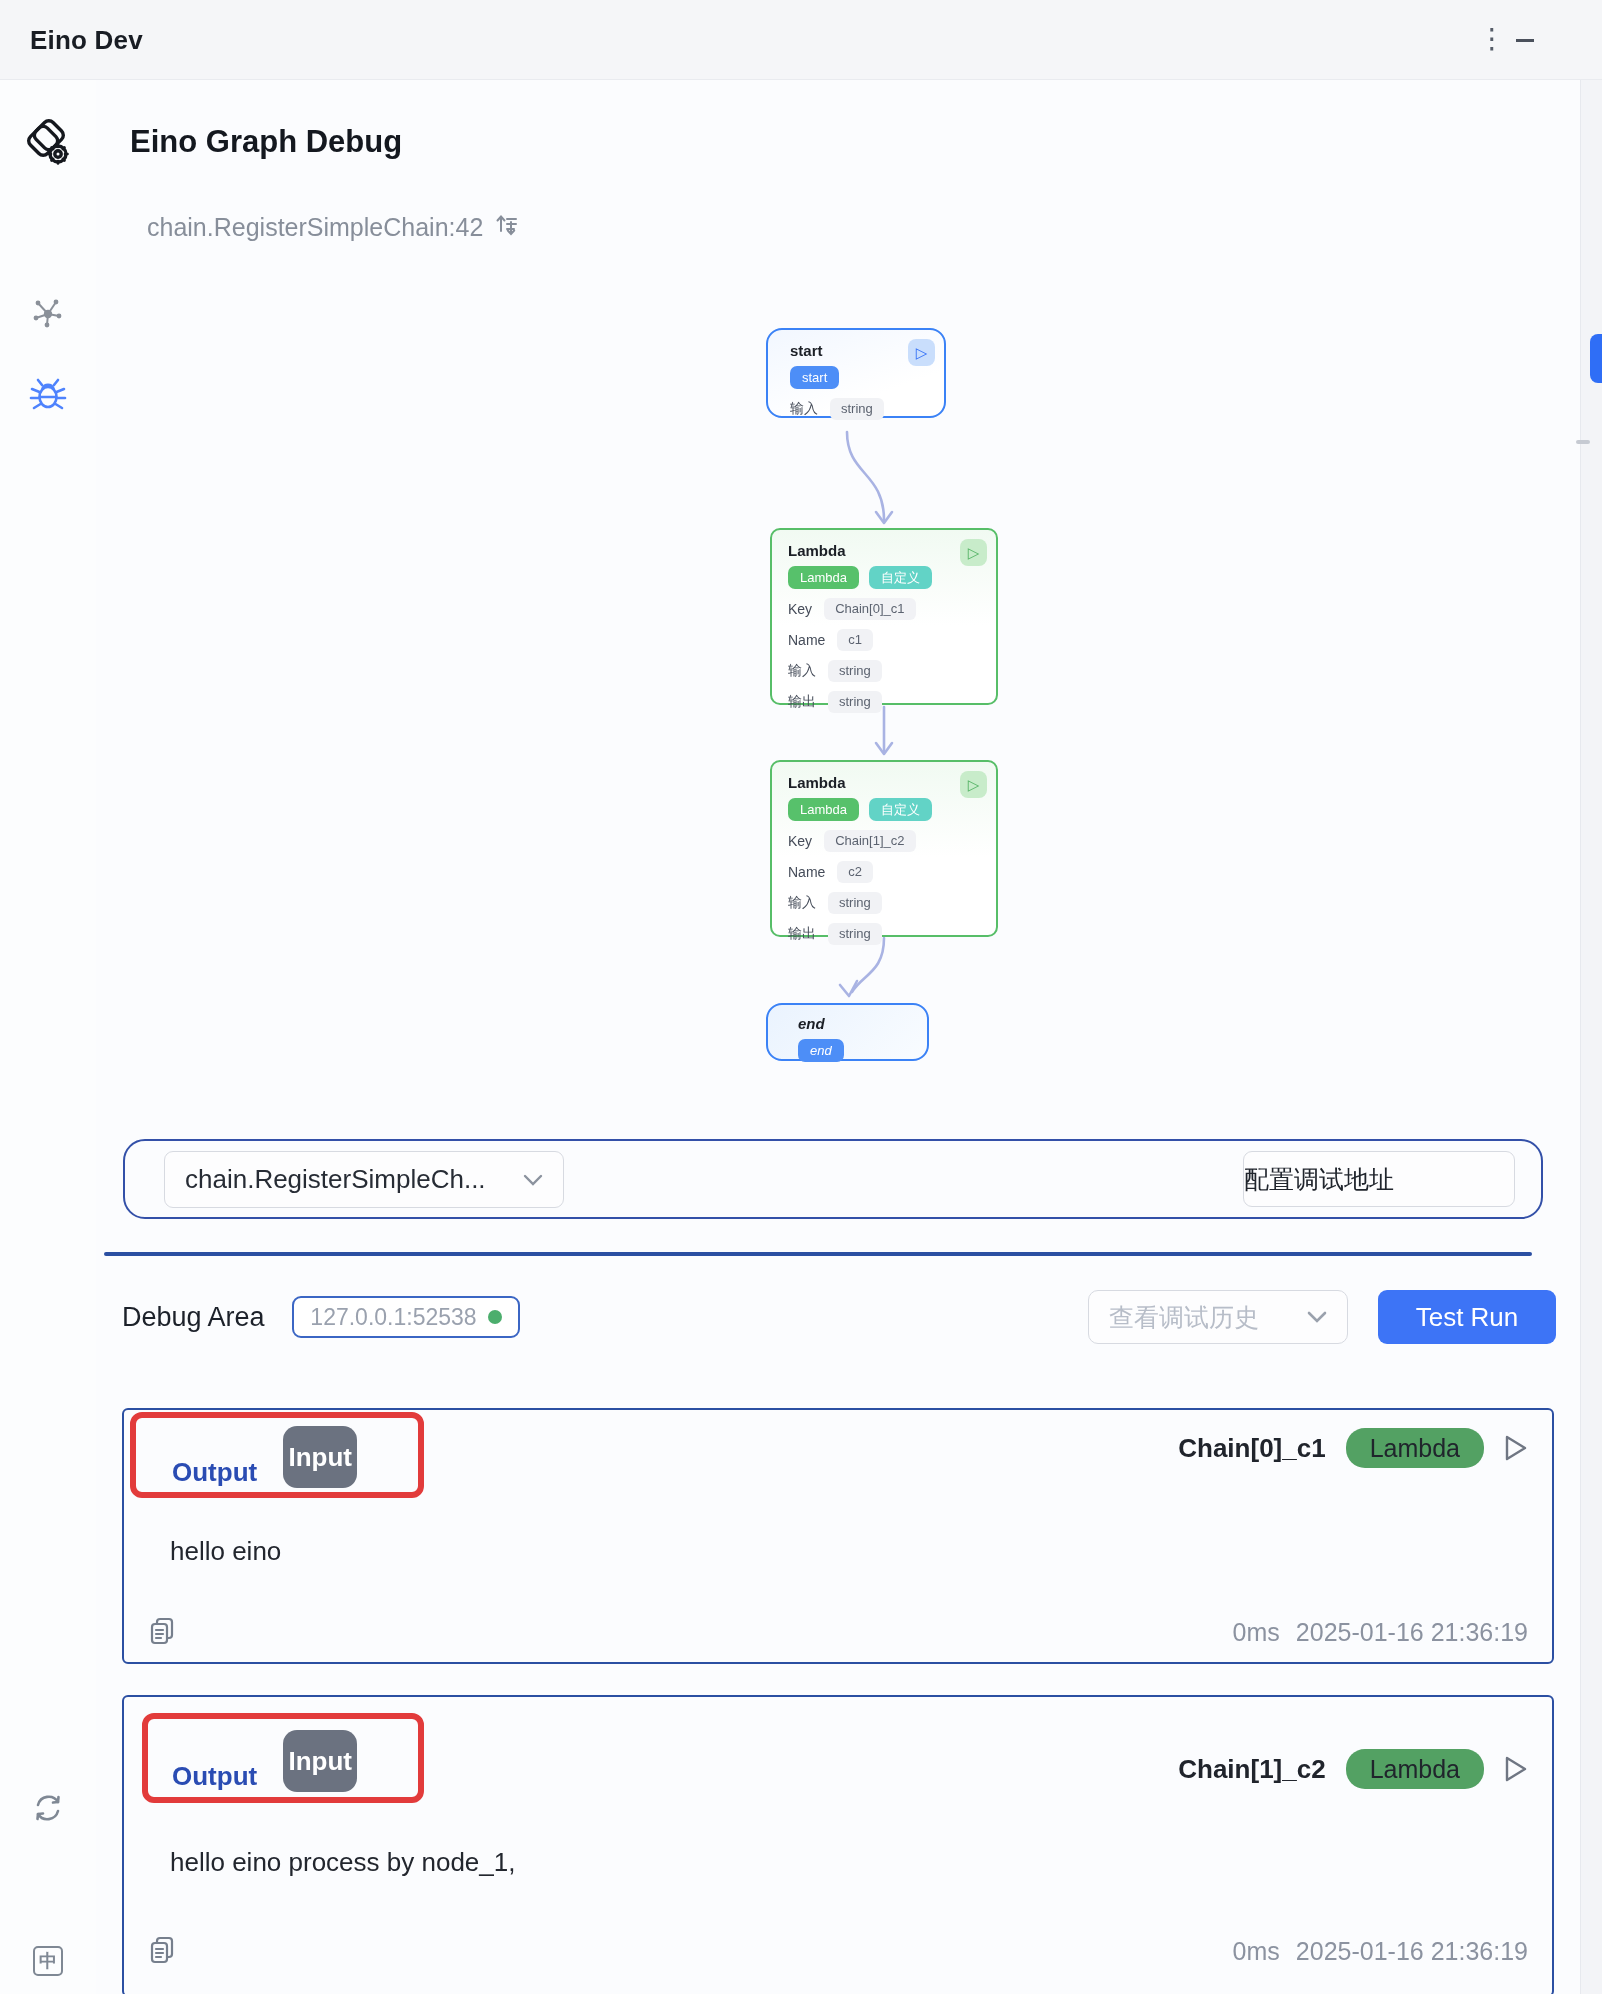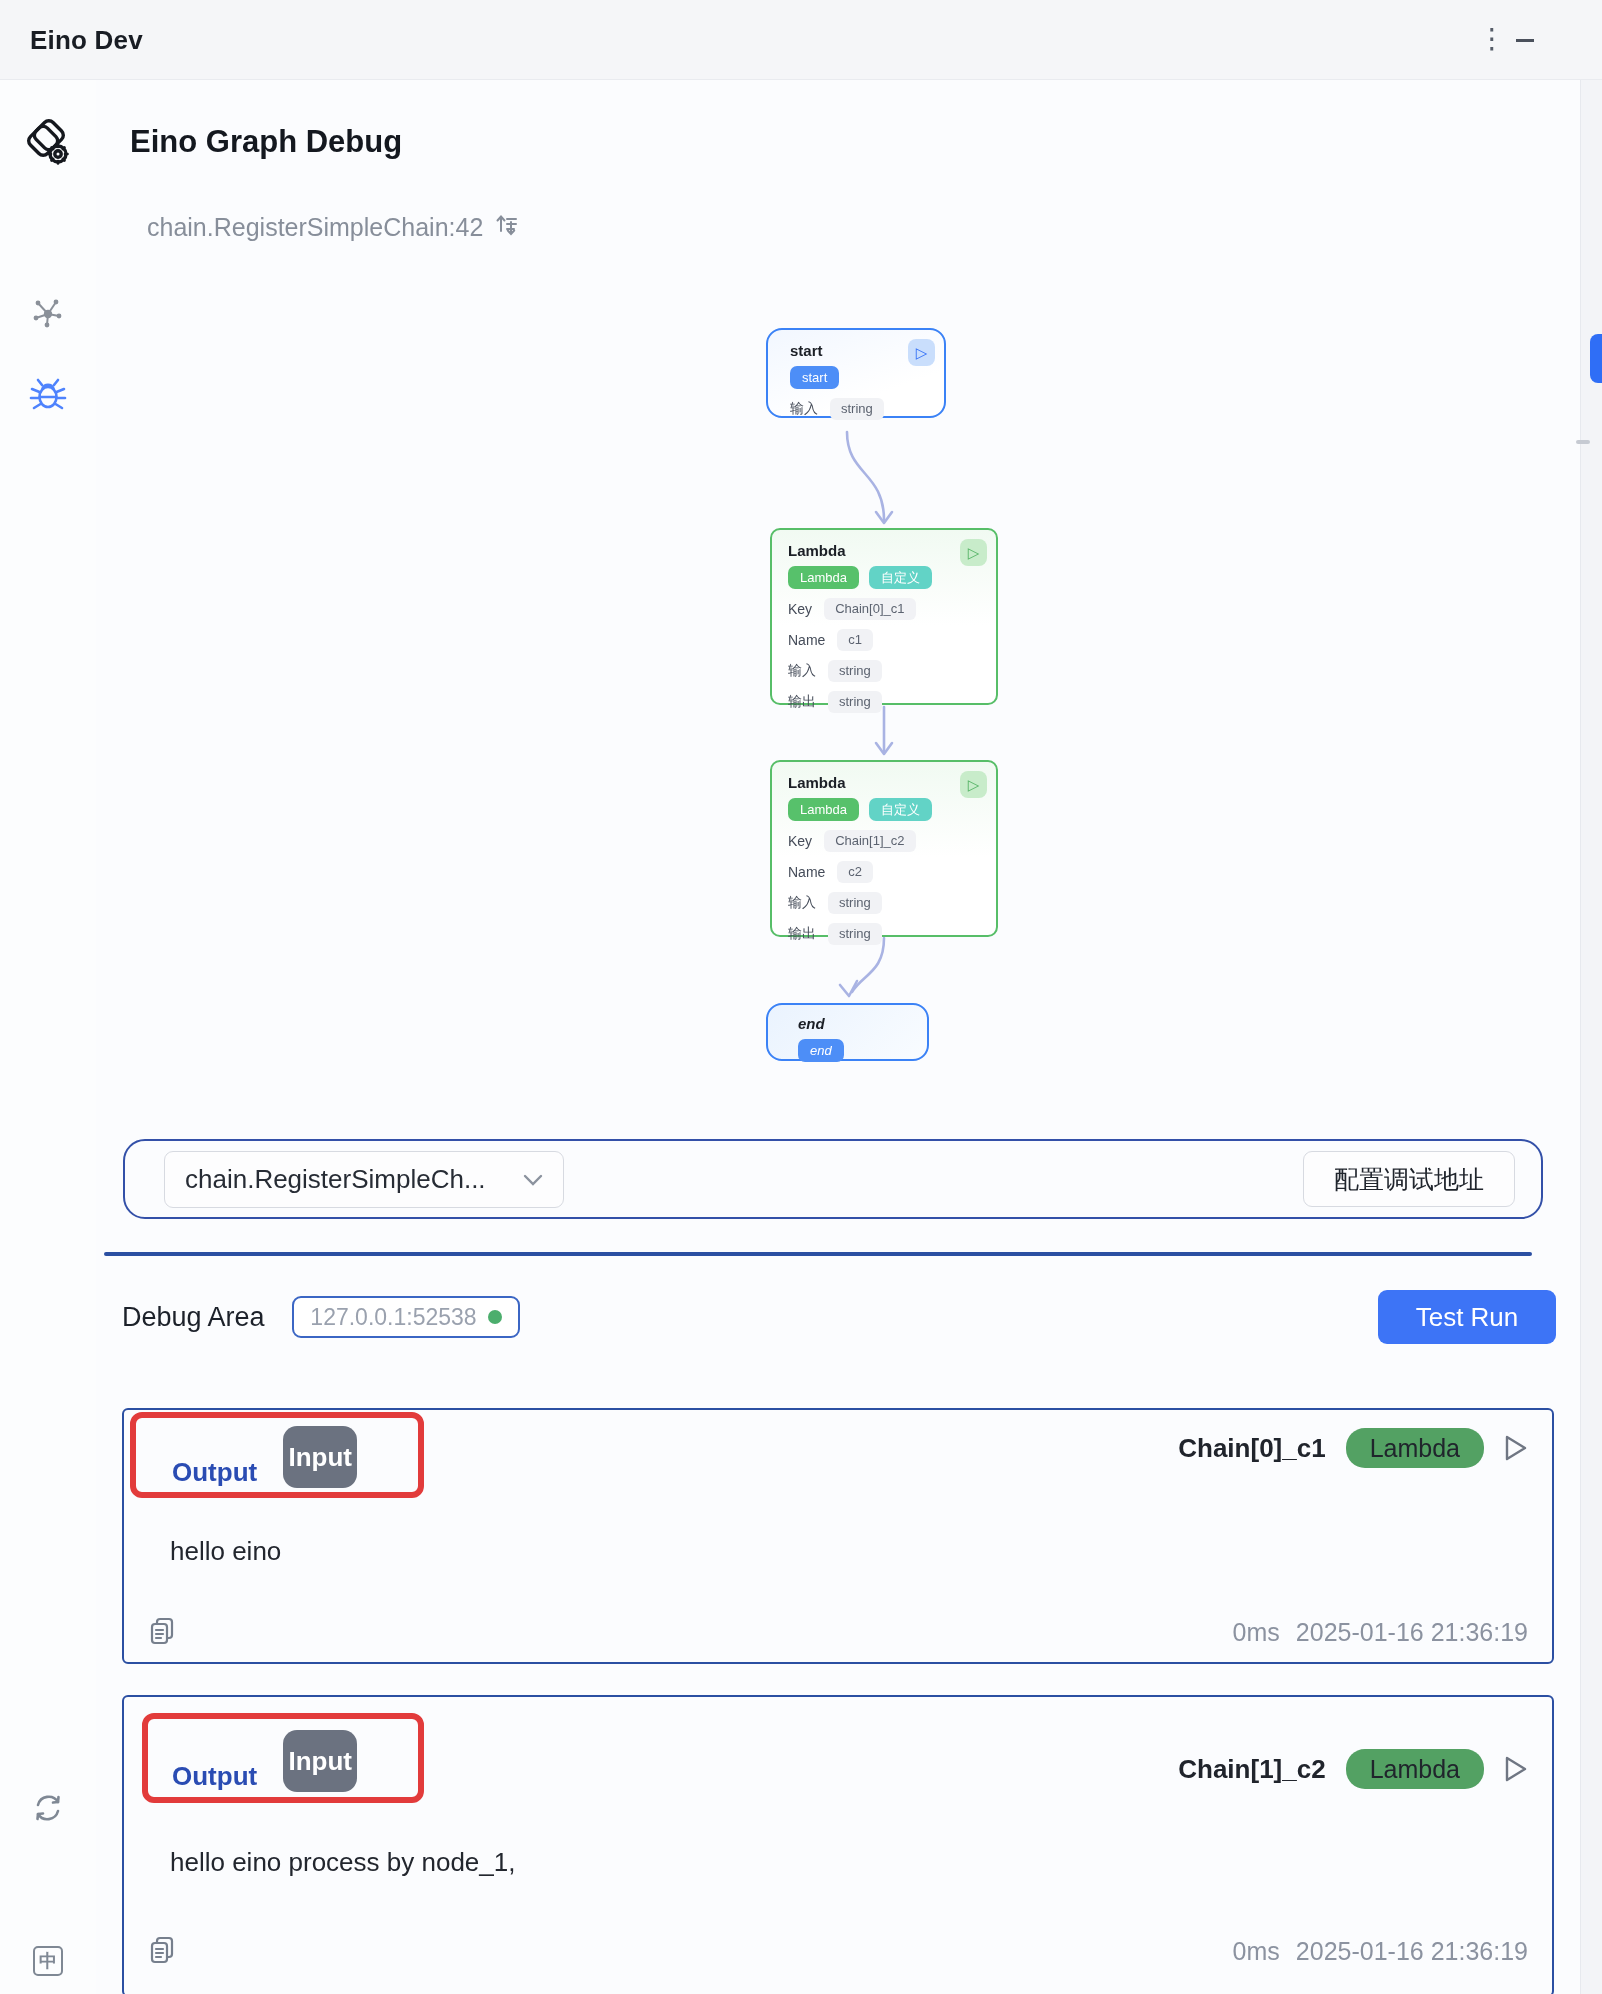--- a/index.html
+++ b/index.html
@@ -48,21 +48,21 @@
   .f-row { display:flex; align-items:center; gap:12px; margin-top:9px; }
   .f-label { font-size:14px; color:#454c59; }
   .f-val { background:#f1f2f5; color:#5c6370; font-size:13px; padding:2px 11px; border-radius:6px; line-height:18px; }
 
   .edges-svg { position:absolute; left:700px; top:330px; width:400px; height:700px; pointer-events:none; }
 
   
   .panel { position:absolute; left:123px; top:1139px; width:1420px; height:80px; border:2.5px solid #3350a8; border-radius:22px; }
   .target-select { position:absolute; left:39px; top:10px; width:400px; height:57px; background:#fdfdfe; border:1.5px solid #d7dae1; border-radius:9px; display:flex; align-items:center; justify-content:space-between; padding:0 20px; cursor:pointer; }
   .target-text { font-size:26px; color:#272c35; }
-  .config-btn { position:absolute; right:26px; top:10px; width:212px; height:56px; background:#fdfdfe; border:1.5px solid #d7dae1; border-radius:9px; display:flex; align-items:center; justify-content:center; font-size:25px; color:#20252d; cursor:pointer; }
+  .config-btn { position:absolute; right:26px; top:10px; width:272px; height:56px; background:#fdfdfe; border:1.5px solid #d7dae1; border-radius:9px; display:flex; align-items:center; font-size:25px; color:#20252d; cursor:pointer; }
 
   .divider { position:absolute; left:104px; top:1252px; width:1428px; height:4px; background:#2b4fa2; border-radius:2px; }
 
   
   .debug-label { position:absolute; left:122px; top:1302px; font-size:27px; color:#1c212a; }
   .address-box { position:absolute; left:292px; top:1296px; width:228px; height:42px; border:2px solid #3b66c4; border-radius:9px; display:flex; align-items:center; justify-content:center; gap:11px; background:#fff; }
   .address-text { font-size:23px; color:#9aa1ae; }
   .green-dot { width:14px; height:14px; border-radius:50%; background:#4cae6d; }
   .history-select { position:absolute; left:1088px; top:1290px; width:260px; height:54px; border:1.5px solid #d7dae1; border-radius:10px; background:#fdfdfe; display:flex; align-items:center; justify-content:space-between; padding:0 20px; cursor:pointer; }
   .history-text { font-size:25px; color:#b7bdc8; }
@@ -270,20 +270,26 @@
     </div>
   </div>
 
   <div class="divider"></div>
 
   <div class="debug-label">Debug Area</div>
   <div class="address-box">
     <span class="address-text">127.0.0.1:52538</span>
     <span class="green-dot"></span>
   </div>
+  <div class="history-select">
+    <span class="history-text">查看调试历史</span>
+    <svg width="20" height="12" viewBox="0 0 20 12" fill="none" stroke="#9aa1ad" stroke-width="2.6" stroke-linecap="round">
+        <polyline points="2,2 10,10 18,2"></polyline>
+      </svg>
+  </div>
   <div class="testrun-btn">
     <span>Test Run</span>
   </div>
 
   <div class="card card-1">
     <div class="tabs" style="left:48px; top:16px;">
       <span class="tab-output">Output</span>
       <span class="tab-input">Input</span>
     </div>
     <div class="hdr-right" style="top:18px;">

